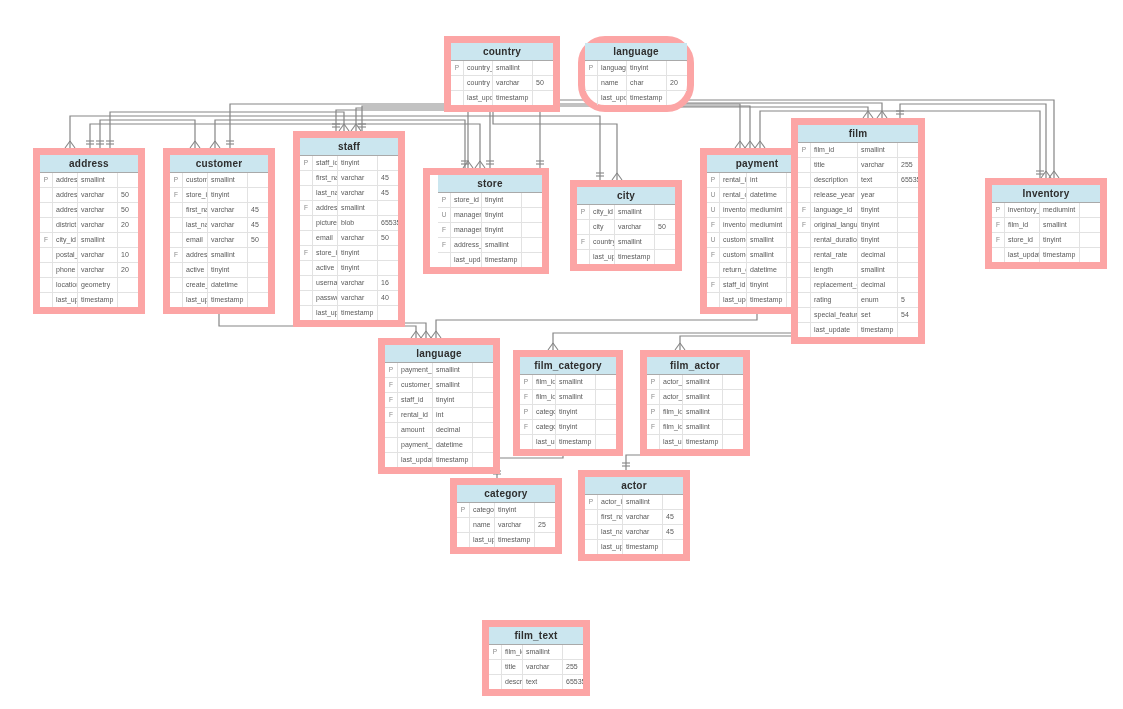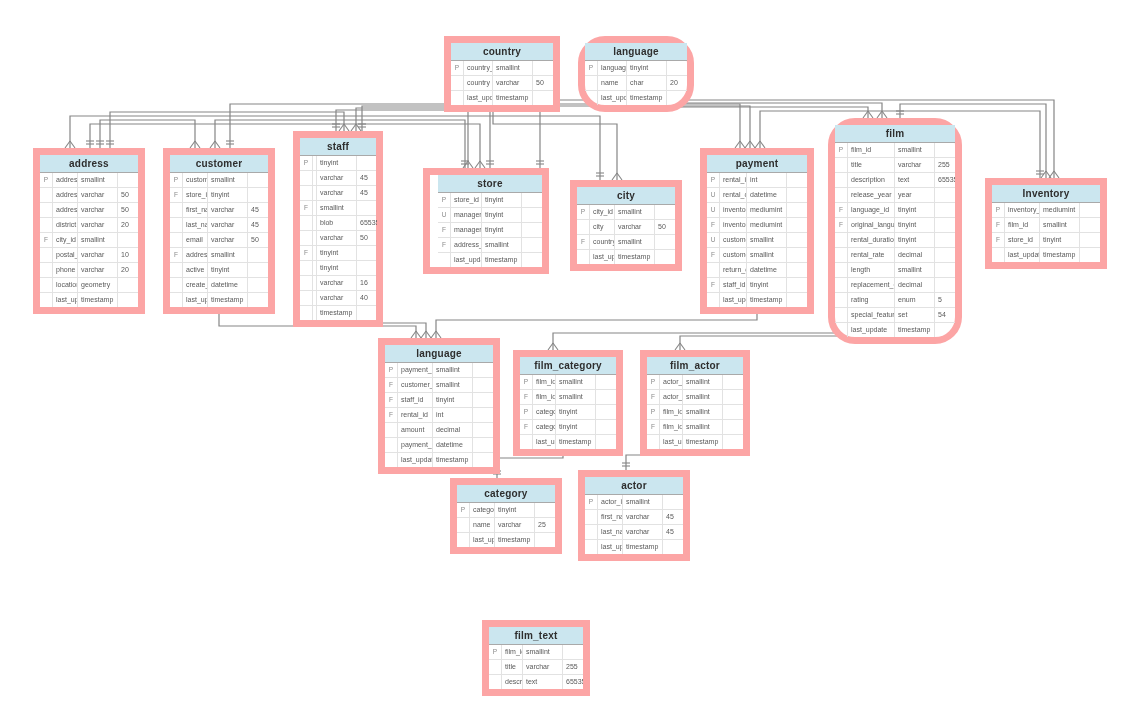--- a/index.html
+++ b/index.html
@@ -287,21 +287,21 @@
           <span class="ty">datetime</span>
           <span class="sz"></span>
         </div>
         <div class="row">
           <span class="key"></span>
           <span class="nm">last_update</span>
           <span class="ty">timestamp</span>
           <span class="sz"></span>
         </div>
       </div>
-      <div class="tbl" style="left: 293px; top: 131px; width: 90px;">
+      <div class="tbl" style="left: 293px; top: 131px; width: 112px;">
         <div class="tbl-header">staff</div>
         <div class="row">
           <span class="key">P</span>
           <span class="nm">staff_id</span>
           <span class="ty">tinyint</span>
           <span class="sz"></span>
         </div>
         <div class="row">
           <span class="key"></span>
           <span class="nm">first_name</span>
@@ -473,21 +473,21 @@
           <span class="ty">tinyint</span>
           <span class="sz"></span>
         </div>
         <div class="row">
           <span class="key"></span>
           <span class="nm">last_update</span>
           <span class="ty">timestamp</span>
           <span class="sz"></span>
         </div>
       </div>
-      <div class="tbl" style="left: 828px; top: 118px; width: 134px; border-radius: 27px;">
+      <div class="tbl" style="left: 791px; top: 118px; width: 134px;">
         <div class="tbl-header">film</div>
         <div class="row">
           <span class="key">P</span>
           <span class="nm">film_id</span>
           <span class="ty">smallint</span>
           <span class="sz"></span>
         </div>
         <div class="row">
           <span class="key"></span>
           <span class="nm">title</span>

